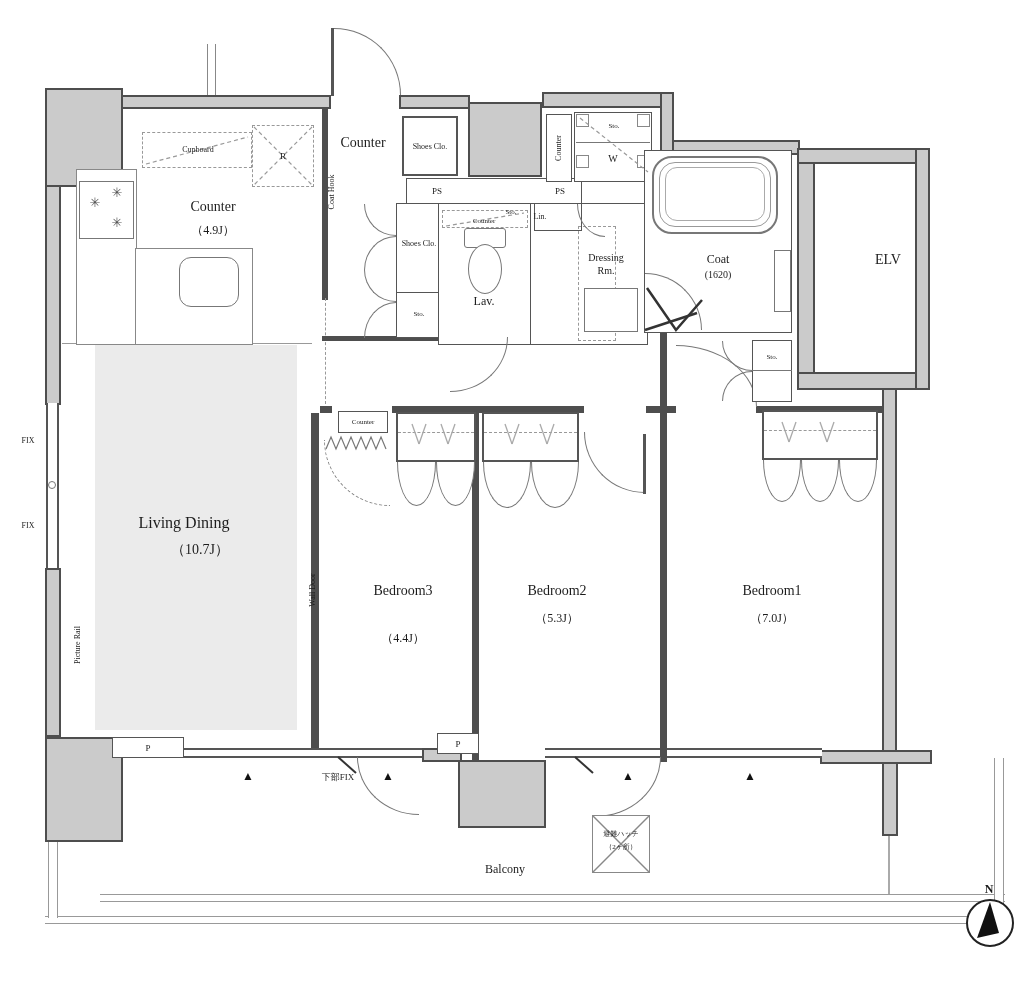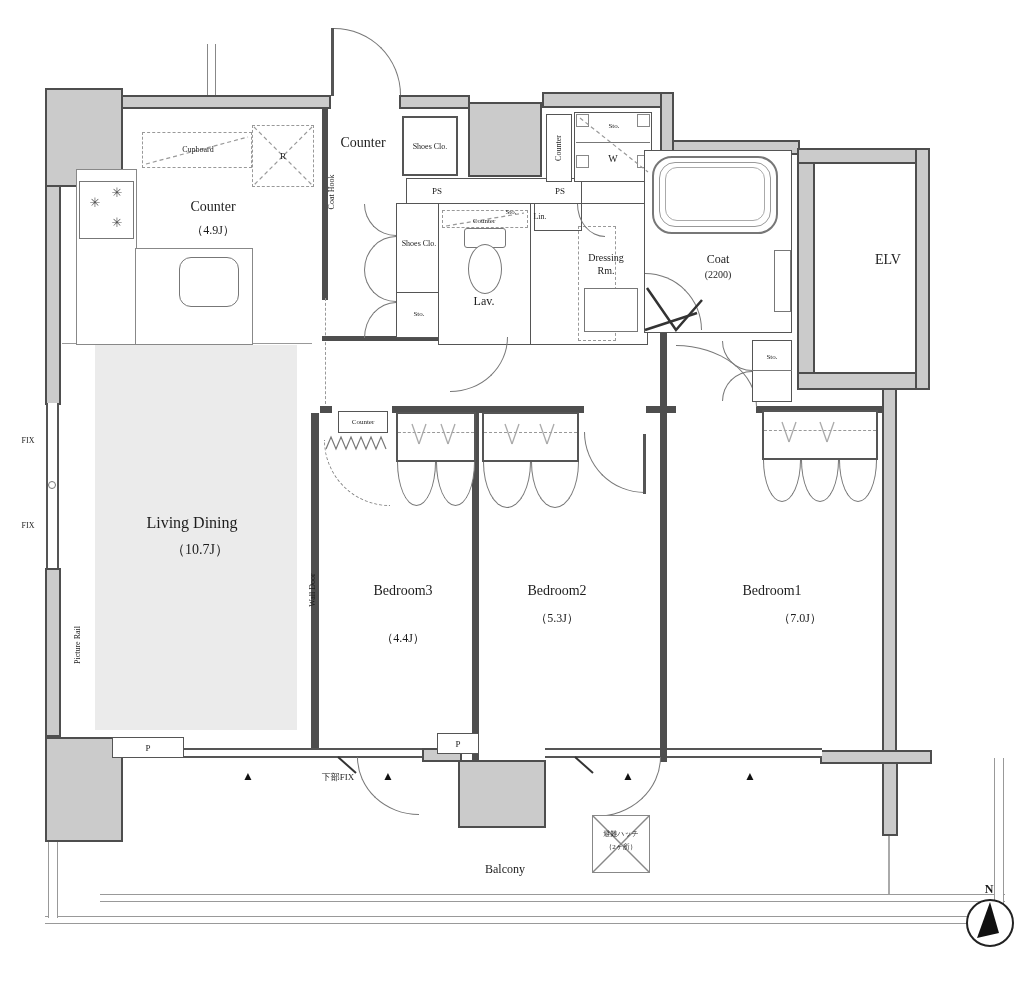--- a/index.html
+++ b/index.html
@@ -220,34 +220,34 @@
   <div class="lbl s11" style="left:484px;top:301px">Lav.</div>
   <div class="lbl s7" style="left:540px;top:217px">Lin.</div>
   <div class="lbl s9" style="left:606px;top:264px;line-height:1.25">
     <span>Dressing</span><br>
     <span>Rm.</span>
   </div>
   <div class="lbl s7 vl" style="left:559px;top:148px">Counter</div>
   <div class="lbl" style="left:614px;top:126px;font-size:7px">Sto.</div>
   <div class="lbl s9" style="left:613px;top:159px">W</div>
   <div class="lbl s11" style="left:718px;top:259px">Coat</div>
-  <div class="lbl s9" style="left:718px;top:275px">(2200)</div>
+  <div class="lbl s9" style="left:718px;top:275px">(1620)</div>
   <div class="lbl s13" style="left:888px;top:260px">ELV</div>
-  <div class="lbl s15" style="left:192px;top:523px">Living Dining</div>
+  <div class="lbl s15" style="left:184px;top:523px">Living Dining</div>
   <div class="lbl s13" style="left:200px;top:550px">（10.7J）</div>
   <div class="lbl s7 vl" style="left:313px;top:590px">Wall Door</div>
   <div class="lbl s7 vl" style="left:78px;top:645px">Picture Rail</div>
   <div class="lbl s7" style="left:28px;top:441px">FIX</div>
   <div class="lbl s7" style="left:28px;top:526px">FIX</div>
   <div class="lbl s13" style="left:403px;top:591px">Bedroom3</div>
   <div class="lbl s11" style="left:403px;top:638px">（4.4J）</div>
   <div class="lbl s13" style="left:557px;top:591px">Bedroom2</div>
   <div class="lbl s11" style="left:557px;top:618px">（5.3J）</div>
   <div class="lbl s13" style="left:772px;top:591px">Bedroom1</div>
-  <div class="lbl s11" style="left:800px;top:618px">（7.0J）</div>
+  <div class="lbl s11" style="left:772px;top:618px">（7.0J）</div>
   <div class="lbl" style="left:772px;top:357px;font-size:7px">Sto.</div>
   <div class="lbl" style="left:363px;top:422px;font-size:7px">Counter</div>
   <div class="lbl s8" style="left:148px;top:748px">P</div>
   <div class="lbl s8" style="left:458px;top:744px">P</div>
   <div class="lbl s8" style="left:338px;top:777px">下部FIX</div>
   <div class="lbl s11" style="left:505px;top:869px">Balcony</div>
   <div class="lbl" style="left:621px;top:834px;font-size:7px">避難ハッチ</div>
   <div class="lbl" style="left:621px;top:847px;font-size:7px">（2ヶ所）</div>
   <div class="lbl s11" style="left:989px;top:889px;font-weight:bold">N</div>
   <div class="lbl s11" style="left:248px;top:776px;color:#111">▲</div>

